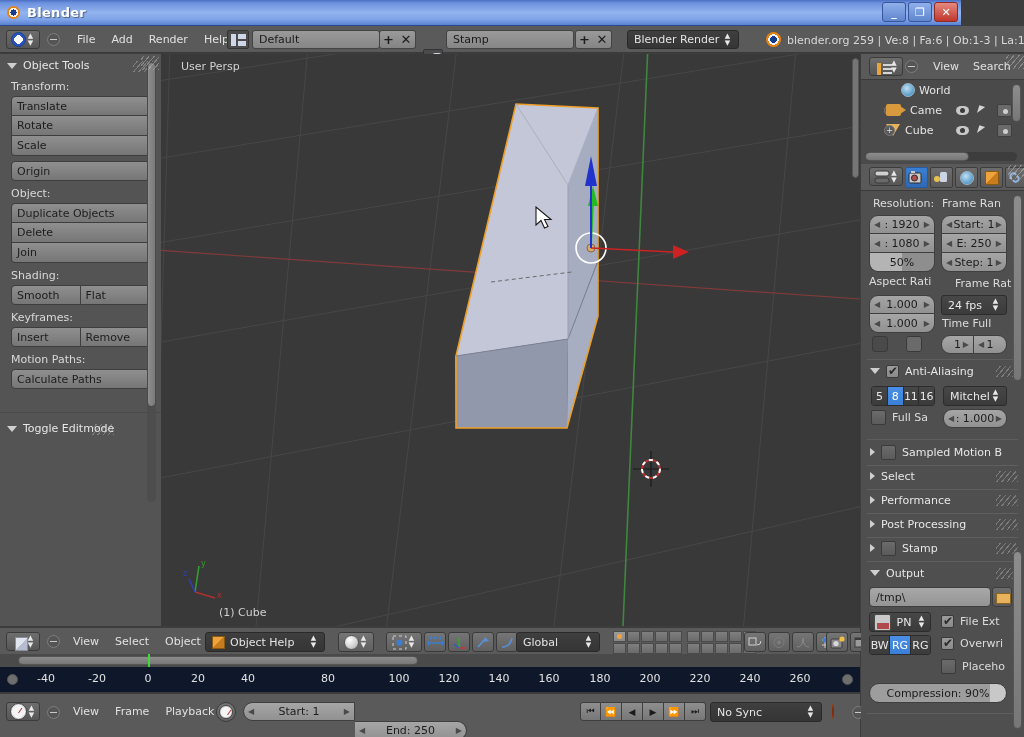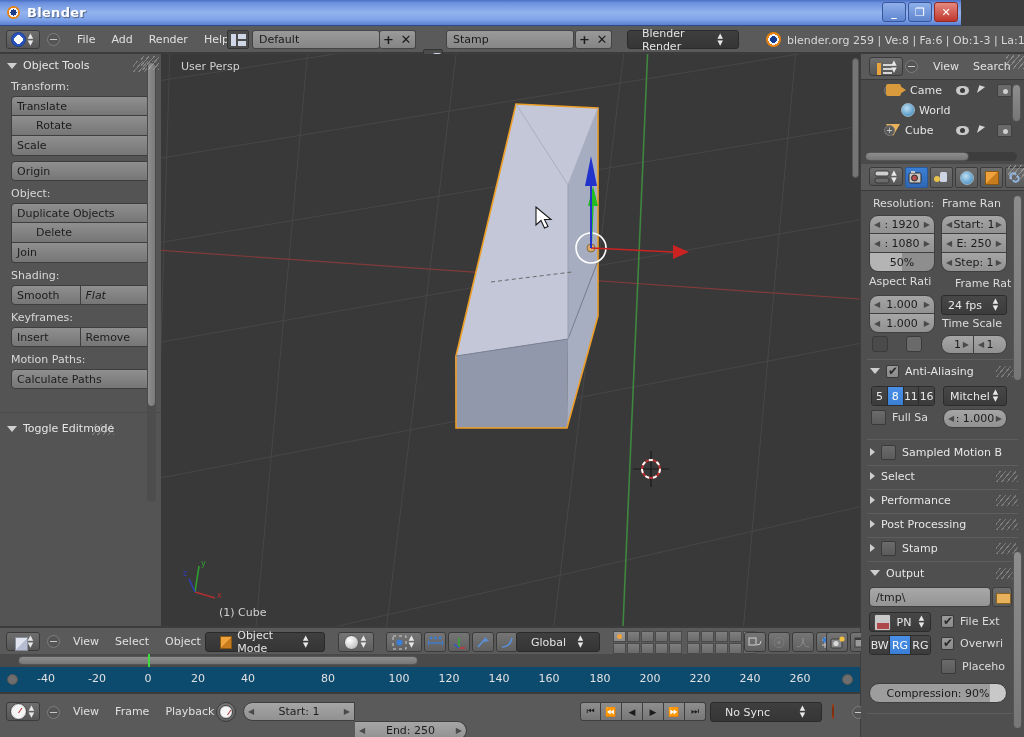--- a/index.html
+++ b/index.html
@@ -38,21 +38,21 @@
   .minus-circ:after { content: ""; position: absolute; left: 2px; top: 5px; width: 7px; height: 1px; background: #c8c8c8; }
 
   .field {
     background: linear-gradient(to bottom,#9a9a9a,#868686); border: 1px solid #444;
     border-radius: 3px; height: 19px; display: flex; align-items: center;
     color: #1b1b1b; font-size: 11px; padding: 0 6px;
   }
   .dark-field {
     background: linear-gradient(to bottom,#3f3f3f,#353535); border: 1px solid #2a2a2a;
     border-radius: 3px; height: 19px; display: flex; align-items: center;
-    color: #e3e3e3; font-size: 11px; padding: 0 14px;
+    color: #e3e3e3; font-size: 11px; padding: 0 6px;
   }
   .pillbtn {
     background: linear-gradient(to bottom,#8f8f8f,#767676); border: 1px solid #3e3e3e;
     border-radius: 3px; height: 19px; display: flex; align-items: center;
     justify-content: center; color: #1d1d1d; font-size: 11px;
   }
   .sq { background: linear-gradient(to bottom,#757575,#606060); border: 1px solid #3b3b3b;
         border-radius: 3px; display:flex; align-items:center; justify-content:center; }
 
   
@@ -86,21 +86,21 @@
   
   #toolshelf { position: absolute; left: 0; top: 54px; width: 161px; height: 572px; background: #545454; }
   .ts-head { display: flex; align-items: center; padding: 5px 6px 2px 7px; }
   .tri { width:0;height:0; border-left:5px solid #cfcfcf; border-top:4px solid transparent; border-bottom:4px solid transparent; }
   .tri.down { border-left:5px solid transparent; border-right:5px solid transparent;
               border-top:6px solid #cfcfcf; border-bottom:0; }
   .ts-title { font-size: 11px; color:#e6e6e6; margin-left: 6px; }
   .grp-lbl { font-size: 11px; color:#d8d8d8; padding: 6px 0 3px 11px; }
   .tbtn { margin: 0 11px 0 11px; height: 20px; }
   .tbtn.first { border-radius: 4px 4px 0 0; }
-  .tbtn.mid   { border-radius: 0; border-top: none; padding-left: 19px; }
+  .tbtn.mid   { border-radius: 0; border-top: none; }
   .tbtn.last  { border-radius: 0 0 4px 4px; border-top: none; }
   .tbtn.solo  { border-radius: 4px; }
   .tbtn-txt   { padding-left: 5px; width:100%; text-align:left; }
   .tbtn-row { display: flex; margin: 0 11px; }
   .tbtn-row > div { flex: 1 1 50%; height: 20px; }
   .ts-scroll { position:absolute; right: 5px; top: 8px; width: 9px; height: 345px;
                border-radius: 5px; background: linear-gradient(to right,#8d8d8d,#7a7a7a); border:1px solid #4a4a4a; }
   .ts-scroll-track { position:absolute; right:5px; top:8px; width:9px; height:440px; border-radius:5px; background:#4d4d4d; }
   .ts-divider { position:absolute; left:0; right:0; height:1px; background:#4a4a4a; }
 
@@ -118,21 +118,21 @@
   .layerbox { display: grid; grid-template-columns: repeat(5, 13px); grid-template-rows: 11px 11px; gap: 1px; }
   .layercell { background: linear-gradient(to bottom,#7f7f7f,#6b6b6b); border:1px solid #4a4a4a; }
   .layercell.on { background: linear-gradient(to bottom,#9b9b9b,#888); }
   .layerdot { position:absolute; left:3px; top:2px; width:5px;height:5px;border-radius:50%;background:#f0a33d; }
 
   
   #timeline { position: absolute; left: 0; top: 654px; width: 860px; height: 83px; background: #3f3f3f; }
   .tl-scrollzone { position:absolute; left:0; top:0; width:860px; height:13px; background:#4a4a4a; }
   .tl-scrollbar { position:absolute; left: 18px; top: 2px; width: 400px; height: 9px; border-radius: 5px;
                   background: linear-gradient(to bottom,#8d8d8d,#777); border:1px solid #555; }
-  .tl-ruler { position:absolute; left:0; top:13px; width:860px; height:26px; background:#0c4a6e;
+  .tl-ruler { position:absolute; left:0; top:13px; width:860px; height:26px; background:#0f172a;
               border-bottom:1px solid #3a3a3a; }
   .tl-tick { position:absolute; top:5px; font-size:11px; color:#e2e2e2; transform: translateX(-50%); }
   .tl-playhead { position:absolute; top:0; width:2px; background:#3ddc3d; }
   .tl-endcap { position:absolute; width:11px;height:11px;border-radius:50%;background:#6e6e6e;border:1px solid #555; }
   #tlhdr { position:absolute; left:0; top:39px; width:860px; height:44px; background:#5a5a5a; border-top:1px solid #3c3c3c; }
   .th { position:absolute; top:8px; }
   .clock-ic { width:17px;height:17px;border-radius:50%;
               background: radial-gradient(circle at 50% 50%, #f5f5f5 0 60%, #dcdcdc 60% 100%);
               border:1px solid #4a4a4a; position:relative; }
   .clock-ic:after { content:""; position:absolute; left:7px; top:3px; width:1px;height:6px;background:#b03030;
@@ -305,21 +305,21 @@
       </div>
     <div class="tbtn pillbtn last">
         <span class="tbtn-txt">Join</span>
       </div>
 
     <div class="grp-lbl">Shading:</div>
     <div class="tbtn-row">
       <div class="pillbtn" style="border-radius:4px 0 0 4px;">
           <span class="tbtn-txt">Smooth</span>
         </div>
-      <div class="pillbtn" style="border-radius:0 4px 4px 0; border-left:none;font-style:italic;">
+      <div class="pillbtn" style="border-radius:0 4px 4px 0; border-left:none;">
           <span class="tbtn-txt">Flat</span>
         </div>
     </div>
 
     <div class="grp-lbl">Keyframes:</div>
     <div class="tbtn-row">
       <div class="pillbtn" style="border-radius:4px 0 0 4px;">
           <span class="tbtn-txt">Insert</span>
         </div>
       <div class="pillbtn" style="border-radius:0 4px 4px 0; border-left:none;">
@@ -459,21 +459,21 @@
     </div>
     <div class="vh minus-circ" style="left:47px; top:7px; margin:0;"></div>
     <div class="vh" style="left:65px; top:0; display:flex; height:27px; align-items:center;">
       <span class="menu-lbl">View</span>
       <span class="menu-lbl">Select</span>
       <span class="menu-lbl">Object</span>
     </div>
     <div class="vh dark-field" style="left:205px; width:120px; justify-content:space-between; height:20px;">
       <span style="display:flex;align-items:center;gap:5px;">
         <span class="orangecube"></span>
-        <span>Object Mode</span>
+        <span>Object Help</span>
       </span>
       <span class="spin">▲<br>▼</span>
     </div>
     <div class="vh sq" style="left:338px; width:36px; height:20px;">
       <span class="sphere-ic"></span>
       <span class="spin">▲<br>▼</span>
     </div>
     <div class="vh sq" style="left:386px; width:36px; height:20px;">
       <svg width="15" height="15" viewBox="0 0 15 15">
         <rect x="1" y="1" width="13" height="13" fill="none" stroke="#cfcfcf" stroke-dasharray="3 3"></rect>
@@ -666,31 +666,31 @@
       <div style="position:absolute; left:4px; top:3px;" class="editor-sel">
         <span class="ol-ic" style="width:16px;height:14px;border:none;background:none;"></span>
         <span class="spin">▲<br>▼</span>
       </div>
       <div class="minus-circ" style="position:absolute; left:44px; top:6px; margin:0;"></div>
       <span class="menu-lbl" style="position:absolute; left:64px; top:0;">View</span>
       <span class="menu-lbl" style="position:absolute; left:104px; top:0;">Search</span>
       <span class="corner-hatch" style="right:0; top:1px;"></span>
     </div>
 
+    <div class="ol-row" style="padding-left:40px;">
+      <span class="globe-ic"></span>
+      <span class="ol-name" style="max-width:46px;">World</span>
+    </div>
     <div class="ol-row">
       <span class="ol-plus">+</span>
       <span class="cam-ic" style="margin-left:7px;"></span>
       <span class="ol-name" style="max-width:44px; margin-left:9px;">Came</span>
       <span class="ol-eye" style="position:absolute; left:95px;"></span>
       <span class="arrow-cur" style="position:absolute; left:117px;"></span>
       <span class="cam2-ic" style="position:absolute; left:136px;"></span>
-    </div>
-    <div class="ol-row" style="padding-left:40px;">
-      <span class="globe-ic"></span>
-      <span class="ol-name" style="max-width:46px;">World</span>
     </div>
     <div class="ol-row">
       <span class="ol-plus">+</span>
       <span class="tri-ic" style="margin-left:7px;"></span>
       <span class="ol-name" style="max-width:44px; margin-left:5px;">Cube</span>
       <span class="ol-eye" style="position:absolute; left:95px;"></span>
       <span class="arrow-cur" style="position:absolute; left:117px;"></span>
       <span class="cam2-ic" style="position:absolute; left:136px;"></span>
     </div>
     <div class="ol-vscroll"></div>
@@ -781,21 +781,21 @@
       </div>
       <div class="numfld last" style="position:absolute; left:8px; top:123px; width:66px;">
         <span class="la">◀</span>
           <span>1.000</span>
           <span class="ra">▶</span>
       </div>
       <div class="ddown" style="position:absolute; left:80px; top:104px; width:66px; justify-content:space-between; padding:0 6px;">
         <span>24 fps</span>
         <span class="spin">▲<br>▼</span>
       </div>
-      <div style="position:absolute; left:81px; top:126px; width:80px;" class="col-lbl">Time Scale</div>
+      <div style="position:absolute; left:81px; top:126px; width:80px;" class="col-lbl">Time Full</div>
       <div class="numfld" style="position:absolute; left:80px; top:144px; width:33px; border-radius:9px 0 0 9px;">
         <span>1</span>
           <span class="ra">▶</span>
       </div>
       <div class="numfld" style="position:absolute; left:113px; top:144px; width:33px; border-radius:0 9px 9px 0; border-left:none;">
         <span class="la">◀</span>
           <span>1</span>
       </div>
       <div class="swatch" style="position:absolute; left:11px; top:145px; background:#4a4a4a;"></div>
       <div class="swatch" style="position:absolute; left:45px; top:145px; background:#6a6a6a;"></div>

